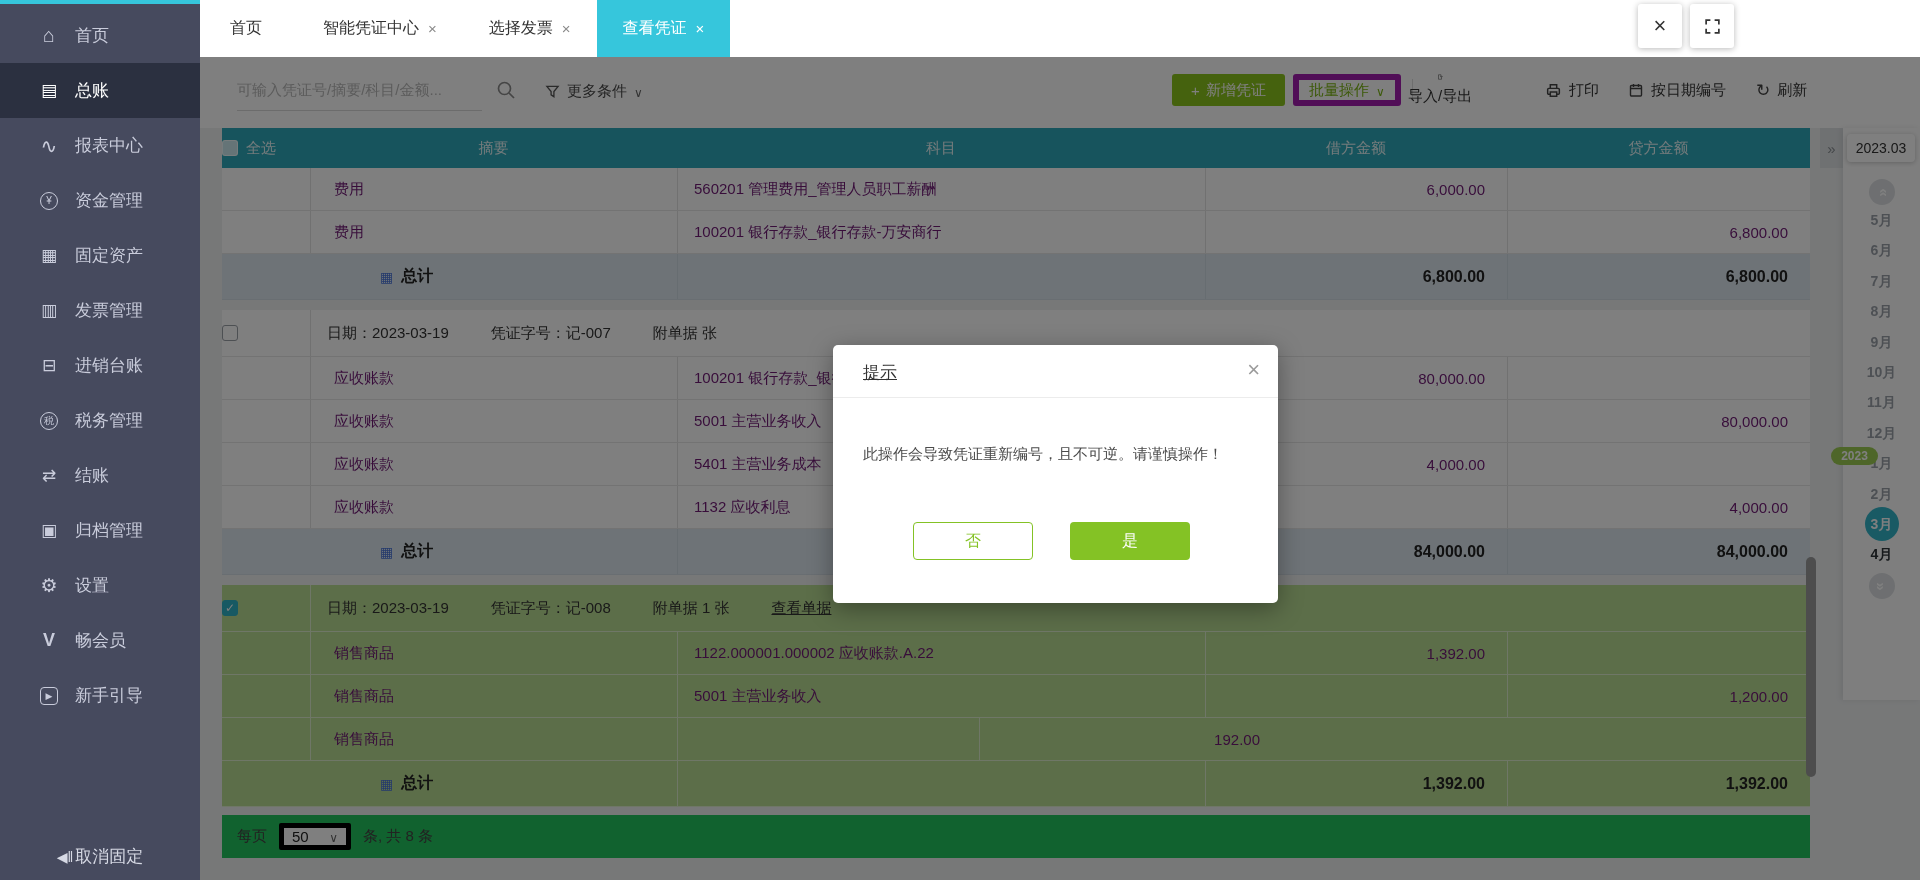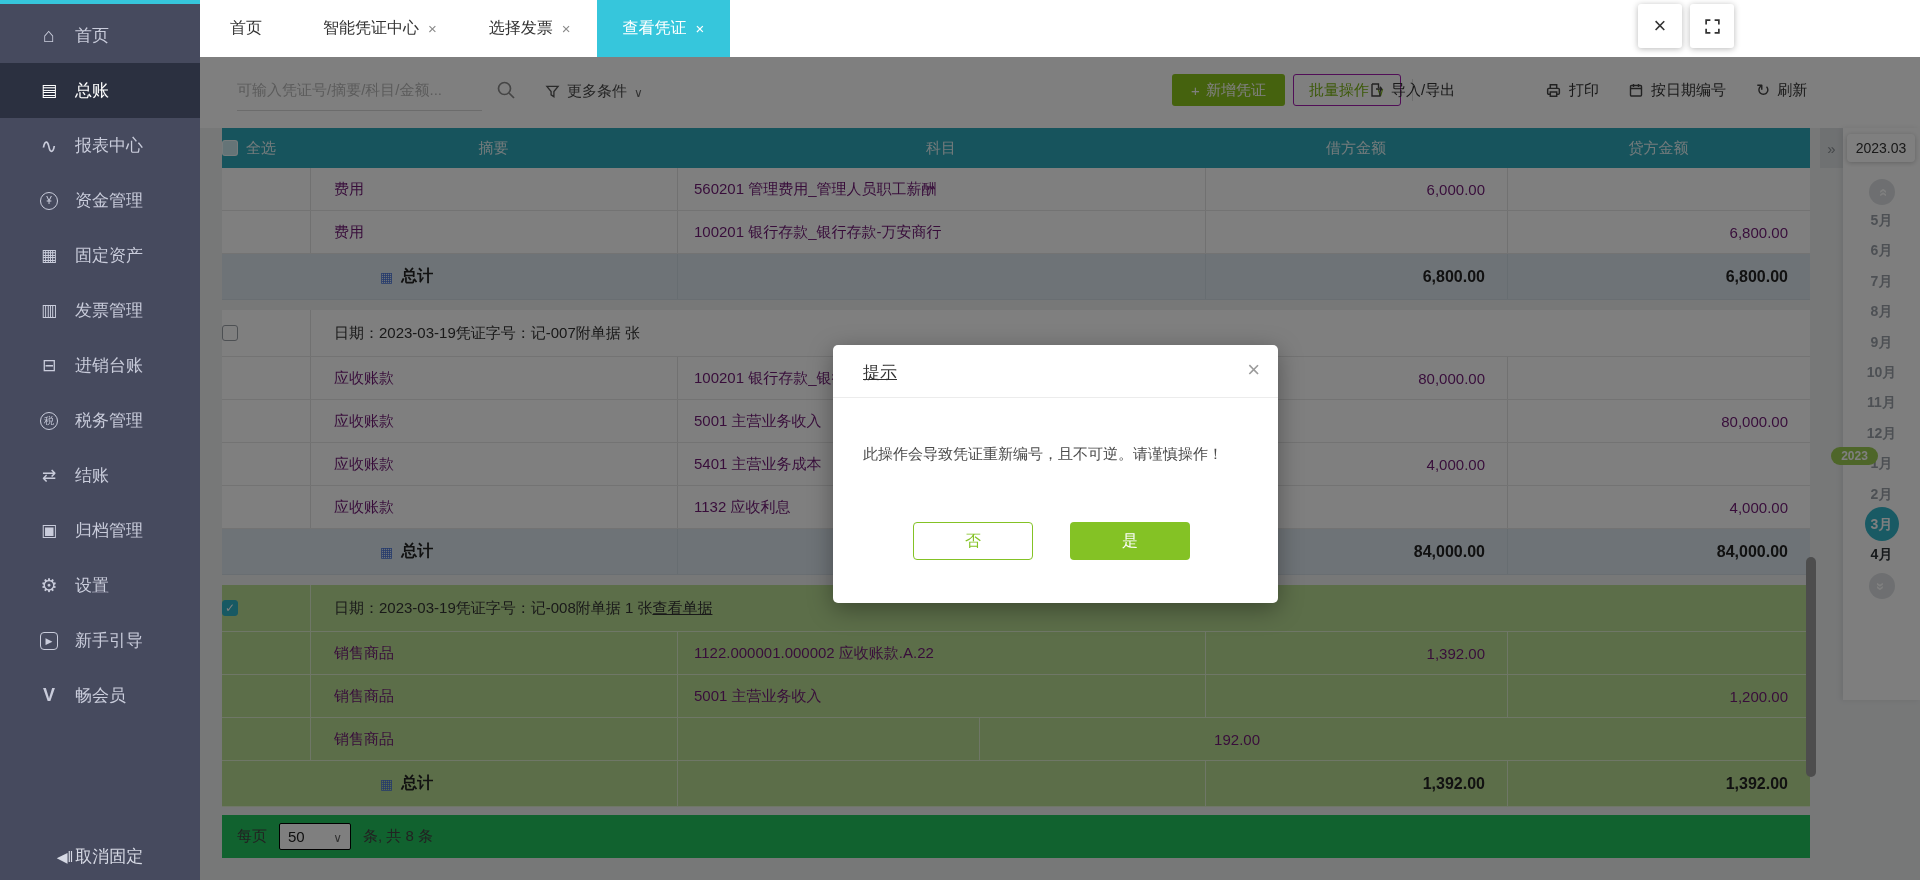--- a/index.html
+++ b/index.html
@@ -50,25 +50,25 @@
   .toolbar-strip { position:absolute; left:0; top:0; width:100%; height:71px; background:#fff; }
   .search-wrap { position:absolute; left:37px; top:12px; width:245px; height:42px; border-bottom:1px solid #d9d9d9; }
   .search-input { width:100%; height:100%; border:0; outline:0; background:transparent; font-size:15px; color:#333;
     font-family:"Liberation Sans","DejaVu Sans",sans-serif; }
   .search-input::placeholder { color:#b8b8b8; }
   .search-icon { position:absolute; left:295px; top:22px; cursor:pointer; }
   .more-filter { position:absolute; left:345px; top:25px; font-size:15px; color:#4a4a4a; cursor:pointer; display:flex; align-items:center; gap:7px; }
   .caret::after { content:"∨"; font-size:12px; color:#666; }
   .tb-btn { position:absolute; top:17px; height:32px; display:flex; align-items:center; justify-content:center; font-size:15px; cursor:pointer; }
   .btn-add { left:972px; width:113px; background:#8bc41c; color:#fff; border-radius:3px; gap:6px; }
-  .btn-batch { left:1093px; width:108px; border:1px solid #a21caf; color:#7ab414; border-radius:3px; background:#fff; gap:7px; }
+  .btn-batch { left:1093px; width:108px; border:6px solid #a21caf; color:#7ab414; border-radius:3px; background:#fff; gap:7px; }
   .btn-batch .caret::after{ color:#7ab414; }
   .tb-divider { position:absolute; left:1212px; top:22px; height:22px; width:1px; background:#ddd; }
   .tb-link { position:absolute; top:17px; height:32px; display:flex; align-items:center; gap:7px; font-size:15px; color:#333; cursor:pointer; }
-  .lk-import { left:1168px; } .lk-print { left:1345px; } .lk-bydate { left:1428px; } .lk-refresh { left:1556px; }
+  .lk-import { left:1208px;flex-direction:column; } .lk-print { left:1345px; } .lk-bydate { left:1428px; } .lk-refresh { left:1556px; }
   .glyph-icon { font-size:15px; color:#444; }
 
   
   .vtable { position:absolute; left:22px; top:71px; width:1588px; }
   .tr { display:flex; width:100%; }
   .thead { height:40px; background:#2fa9ba; color:rgba(255,255,255,.88); font-size:15px; }
   .th, .td { display:flex; align-items:center; }
   .c-check { width:88px; }
   .c-sum { width:367px; padding-left:23px; }
   .c-acc { width:528px; padding-left:16px; }
@@ -76,21 +76,21 @@
   .c-cre { width:303px; justify-content:flex-end; padding-right:22px; }
   .thead .c-sum, .thead .c-acc, .thead .c-deb, .thead .c-cre { justify-content:center; padding:0; }
   .row { height:43px; background:#fff; border-bottom:1px solid #e6e6e6; font-size:15px; color:#701a75; }
   .row .c-sum, .row .c-acc, .row .c-deb, .row .c-cre { border-left:1px solid #e3e3e3; height:100%; }
   .total-row { height:46px; background:#dce7ee; font-size:16px; color:#222; font-weight:bold; border-bottom:1px solid #d2dde4; }
   .total-row .c-sum { padding-left:70px; }
   .total-row .c-acc, .total-row .c-deb, .total-row .c-cre { border-left:1px solid #cfdae2; height:100%; }
   .cal-icon { color:#4a74d9; font-size:14px; margin-right:8px; font-weight:normal; }
   .group-gap { height:10px; }
   .group-head { height:47px; background:#fff; border-bottom:1px solid #e6e6e6; font-size:15px; color:#333; }
-  .group-head .gh-body { flex:1; display:flex; align-items:center; border-left:1px solid #e3e3e3; height:100%; padding-left:23px; }
+  .group-head .gh-body { flex:1; display:flex; align-items:center; gap:42px; border-left:1px solid #e3e3e3; height:100%; padding-left:16px; }
   .ghk { white-space:nowrap; }
   .gh-link { text-decoration:underline; cursor:pointer; }
   .green .row, .green .group-head, .green .total-row { background:#b9dc92; border-bottom:1px solid rgba(255,255,255,.55); }
   .green .row .c-sum, .green .row .c-acc, .green .row .c-deb, .green .row .c-cre,
   .green .total-row .c-acc, .green .total-row .c-deb, .green .total-row .c-cre,
   .green .group-head .gh-body { border-left:1px solid rgba(255,255,255,.55); }
   .cb { width:16px; height:16px; border:1px solid #9aa0a6; border-radius:3px; background:rgba(255,255,255,.92); cursor:pointer; }
   .thead .cb { border:1px solid rgba(255,255,255,.7); background:rgba(255,255,255,.75); margin-right:8px; }
   .cb.checked { background:#2fb3c6; border-color:#2fb3c6; color:#fff; font-size:12px; display:flex; align-items:center; justify-content:center; }
 
@@ -113,21 +113,21 @@
     width:34px; height:34px; border-radius:50%; background:#33b5c9; z-index:-1; }
   .month.strong { color:#2f3438; }
   .year-pill { position:absolute; left:-12px; top:319px; width:47px; height:18px; border-radius:9px; background:#9ccc52;
     color:#fff; font-size:12px; font-weight:bold; display:flex; align-items:center; justify-content:center; z-index:2; }
 
   .scroll-thumb { position:absolute; left:1606px; top:500px; width:10px; height:220px; background:#9a9a9a; border-radius:5px; cursor:grab; }
 
   
   .page-footer { position:absolute; left:22px; top:758px; width:1588px; height:43px; background:#22c55e;
     display:flex; align-items:center; gap:12px; padding-left:15px; font-size:15px; color:#444; }
-  .pp-select { width:72px; height:27px; border:1px solid #000000; border-radius:2px; background:#fff;
+  .pp-select { width:72px; height:27px; border:5px solid #000000; border-radius:2px; background:#fff;
     display:flex; align-items:center; justify-content:space-between; padding:0 8px; cursor:pointer; color:#222; }
 
   
   .dim { position:absolute; inset:0; background:rgba(0,0,0,.5); z-index:40; }
   .modal { position:absolute; left:633px; top:288px; width:445px; height:258px; background:#fff; border-radius:5px;
     box-shadow:0 6px 24px rgba(0,0,0,.35); z-index:60; }
   .modal-title { position:absolute; left:30px; top:16px; font-size:17px; color:#333;text-decoration:underline; }
   .modal-close { position:absolute; right:18px; top:12px; font-size:22px; color:#9b9b9b; cursor:pointer; }
   .modal-hr { position:absolute; left:0; top:52px; width:100%; height:1px; background:#ececec; }
   .modal-msg { position:absolute; left:30px; top:100px; width:390px; font-size:15px; color:#4a4a4a; }
@@ -197,27 +197,27 @@
           <span class="side-icon ic-archive"></span>
           <span>归档管理</span>
         </div>
 
         <div class="side-item">
           <span class="side-icon ic-gear"></span>
           <span>设置</span>
         </div>
 
         <div class="side-item">
+          <span class="side-icon ic-vip bold"></span>
+          <span>畅会员</span>
+        </div>
+
+        <div class="side-item">
           <span class="side-icon ic-guide boxed"></span>
           <span>新手引导</span>
-        </div>
-
-        <div class="side-item">
-          <span class="side-icon ic-vip bold"></span>
-          <span>畅会员</span>
         </div>
       </nav>
     <div class="unpin">
       <span class="unpin-icon">◀‖</span><span>取消固定</span>
     </div>
   </aside>
 
   <header class="tabbar">
 
       <div class="tab">

